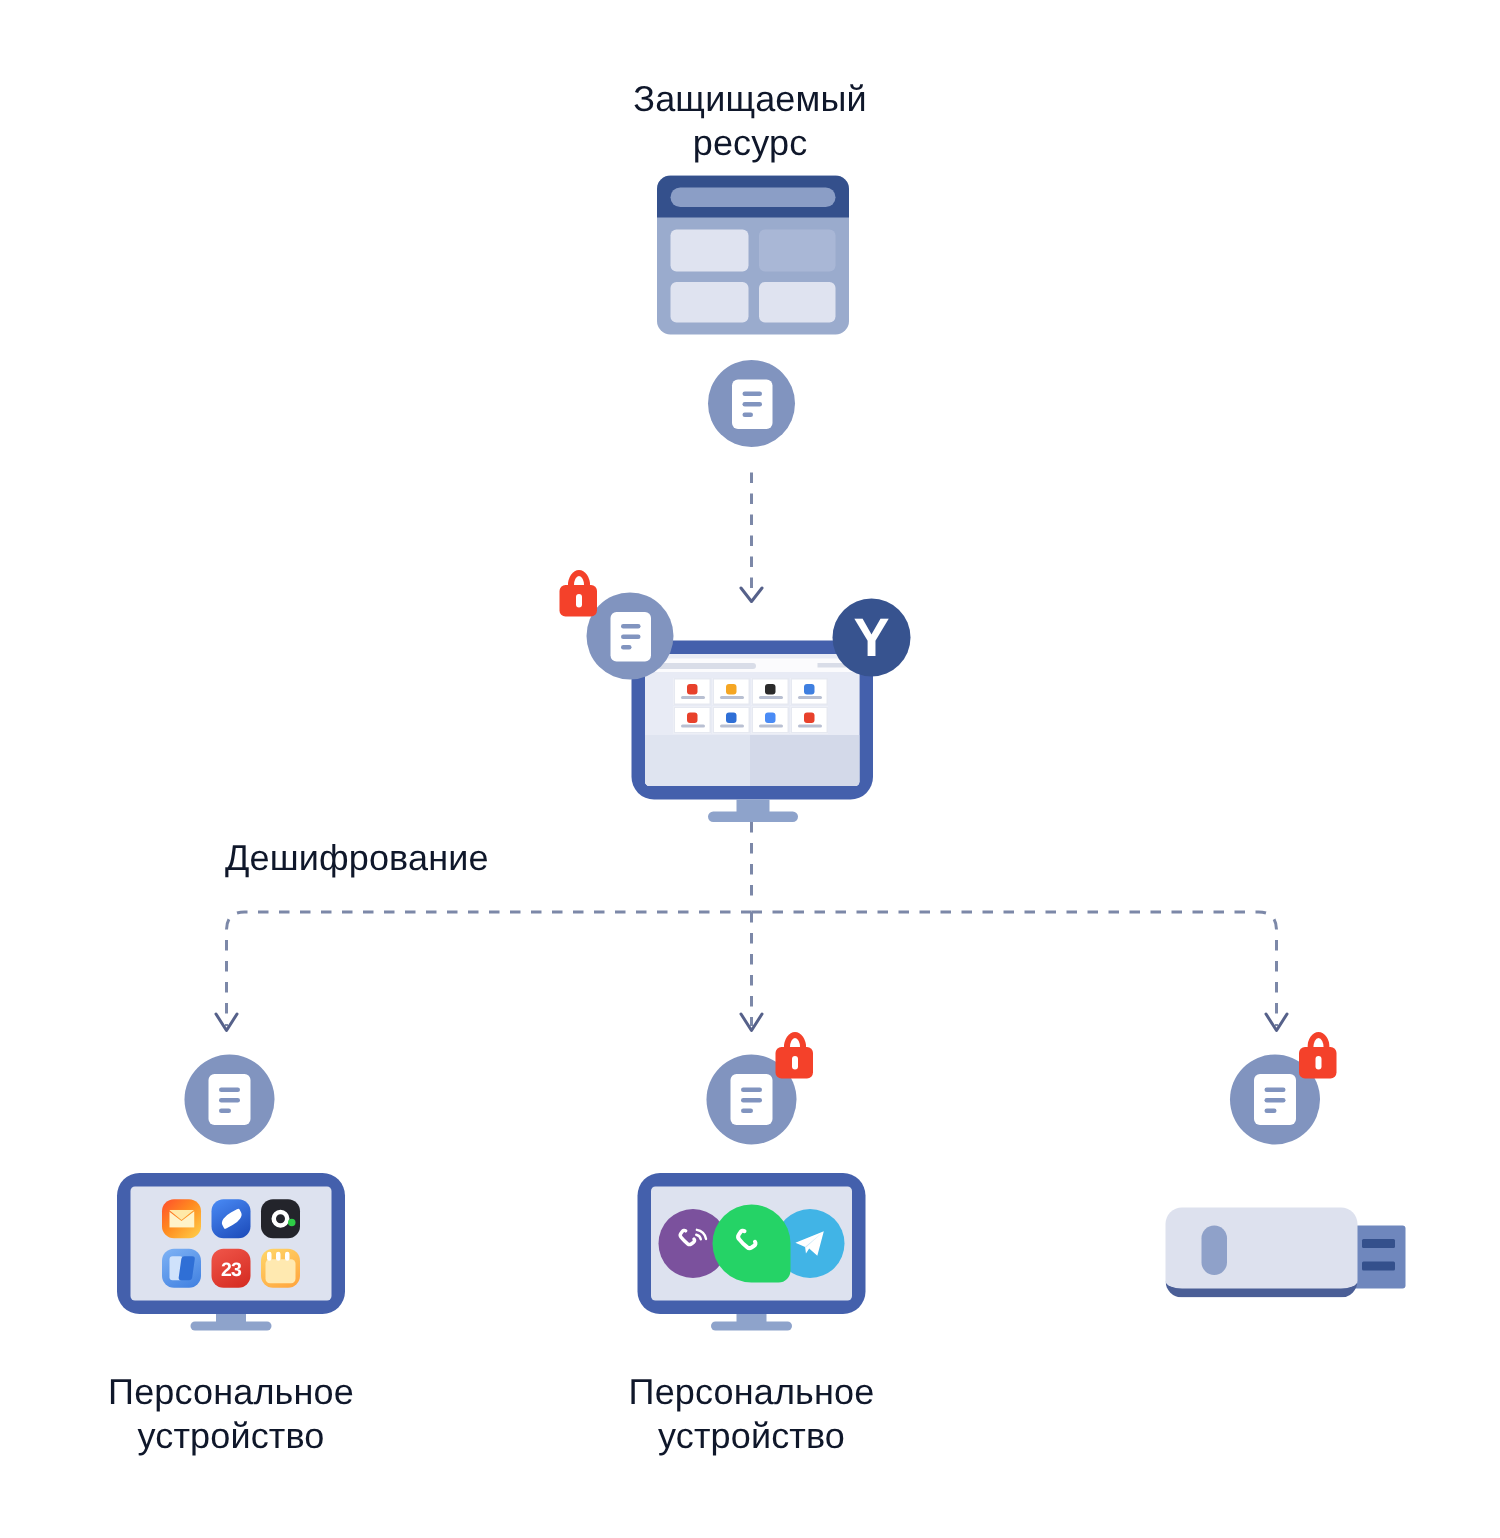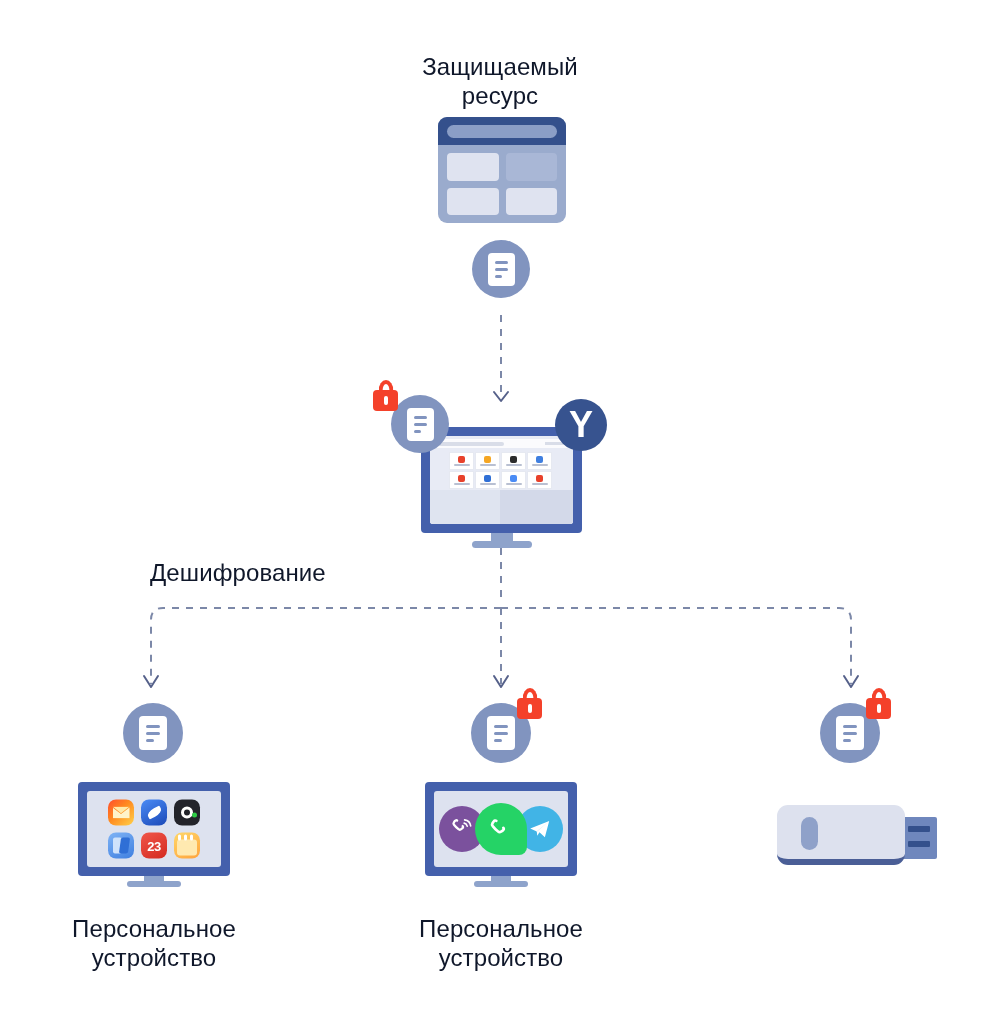--- a/index.html
+++ b/index.html
@@ -75,21 +75,21 @@
   }
   .padlock .keyhole {
     position: absolute; left: 50%; transform: translateX(-50%);
     background: #fff; border-radius: 2px;
   }
 
   
   .monitor { position: absolute; }
   .mon-frame {
     position: absolute; left: 0; top: 0; width: 100%;
-    background: #4460ac; border-radius: 4px;
+    background: #4460ac; border-radius: 15px;
   }
   .mon-screen {
     position: absolute; background: #dde2ef; border-radius: 3px;
     overflow: hidden;
   }
   .mon-neck {
     position: absolute; left: 50%; transform: translateX(-50%);
     background: #8ea3cb;
   }
   .mon-base {

